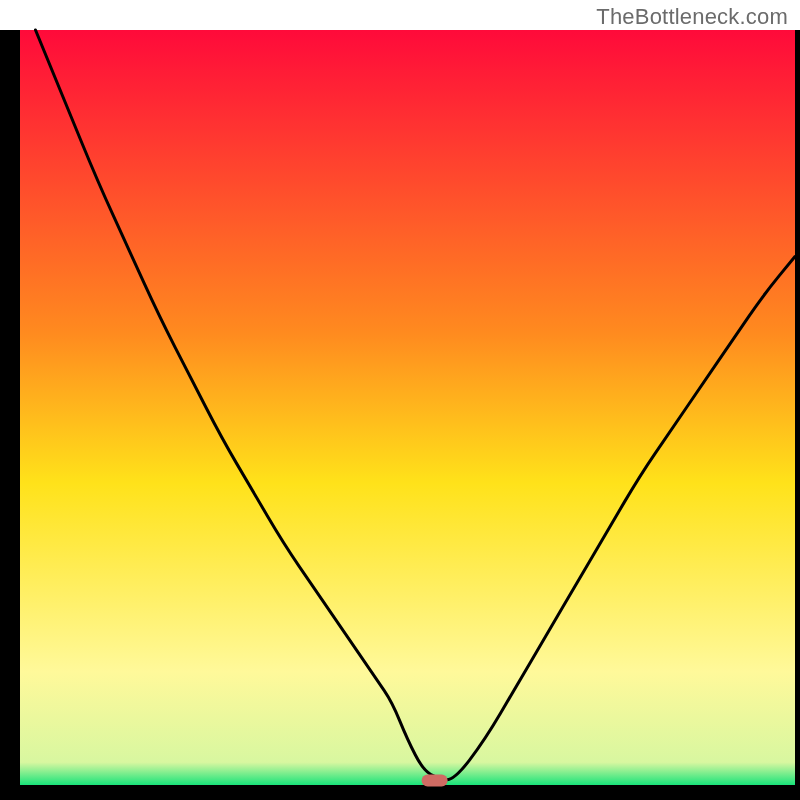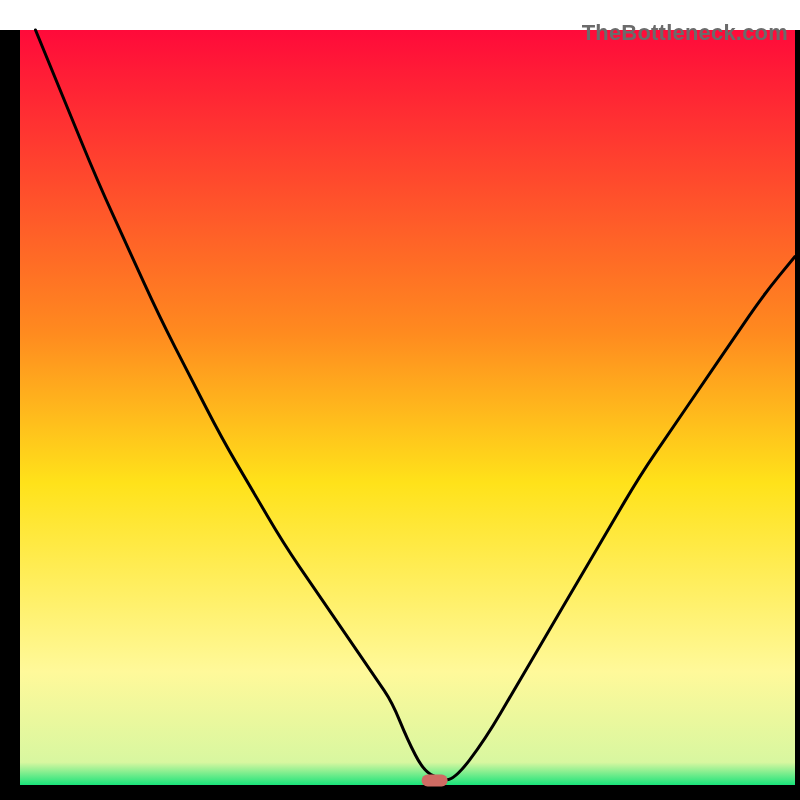--- a/index.html
+++ b/index.html
@@ -11,24 +11,24 @@
     background: #fff;
     font-family: Arial, Helvetica, sans-serif;
   }
   .stage {
     position: relative;
     width: 800px;
     height: 800px;
   }
   .watermark {
     position: absolute;
-    top: 20px;
+    top: 4px;
     right: 12px;
     font-size: 22px;
-    font-weight: 700;
+    font-weight: 400;
     color: #6b6b6b;
     letter-spacing: 0.2px;
     z-index: 20;
   }
   svg.plot {
     position: absolute;
     left: 0;
     top: 0;
     z-index: 5;
   }

